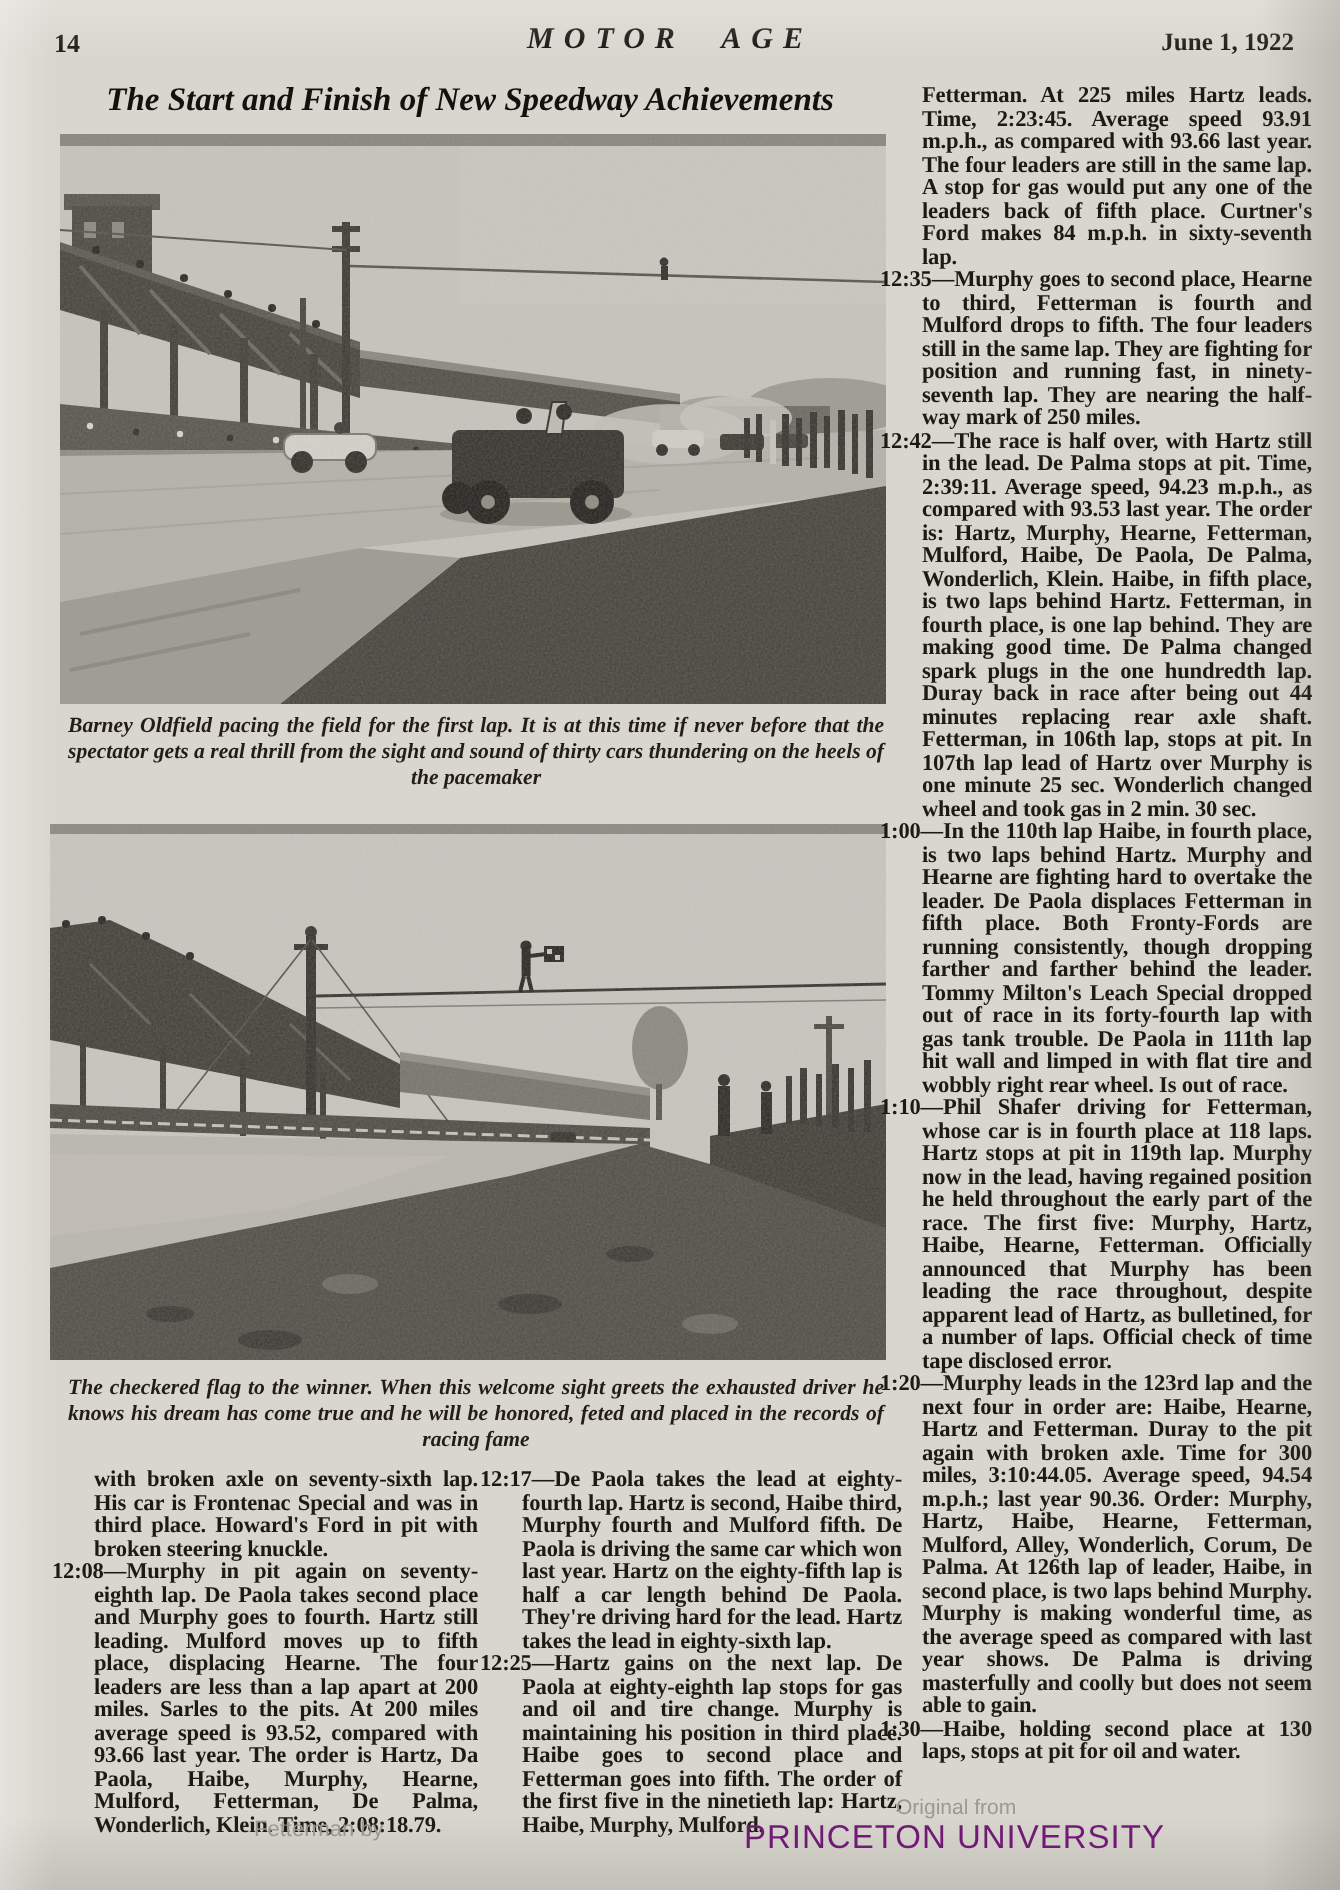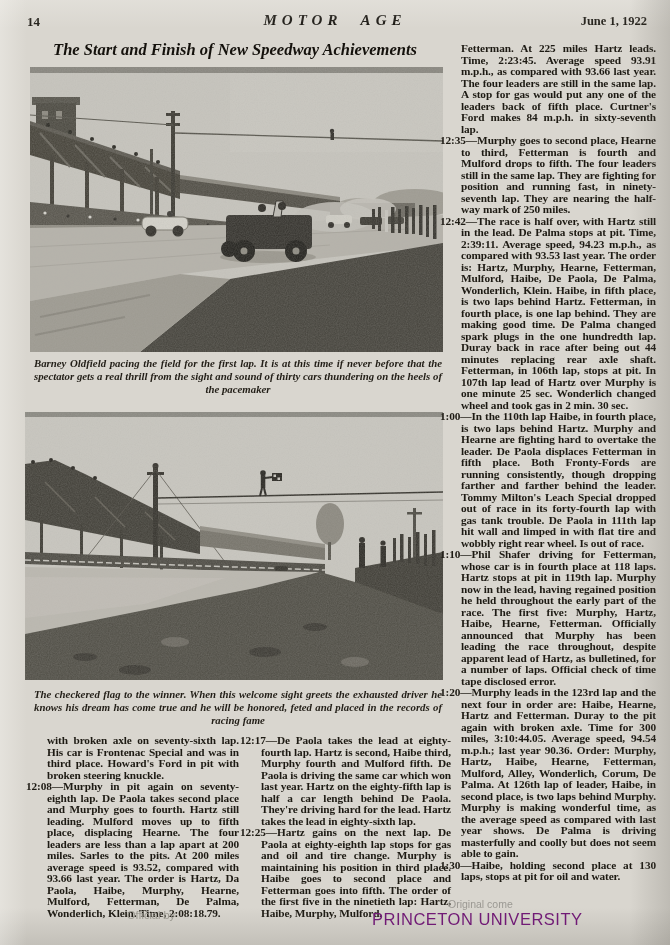--- a/index.html
+++ b/index.html
@@ -287,17 +287,17 @@
   <div class="col col-right">
     <p class="cont"><span></span><span>Fetterman. At 225 miles Hartz leads. Time, 2:23:45. Average speed 93.91 m.p.h., as compared with 93.66 last year. The four leaders are still in the same lap. A stop for gas would put any one of the leaders back of fifth place. Curtner's Ford makes 84 m.p.h. in sixty-seventh lap.</span></p>
     <p><span>12:35—</span><span>Murphy goes to second place, Hearne to third, Fetterman is fourth and Mulford drops to fifth. The four leaders still in the same lap. They are fighting for position and running fast, in ninety-seventh lap. They are nearing the half-way mark of 250 miles.</span></p>
     <p><span>12:42—</span><span>The race is half over, with Hartz still in the lead. De Palma stops at pit. Time, 2:39:11. Average speed, 94.23 m.p.h., as compared with 93.53 last year. The order is: Hartz, Murphy, Hearne, Fetterman, Mulford, Haibe, De Paola, De Palma, Wonderlich, Klein. Haibe, in fifth place, is two laps behind Hartz. Fetterman, in fourth place, is one lap behind. They are making good time. De Palma changed spark plugs in the one hundredth lap. Duray back in race after being out 44 minutes replacing rear axle shaft. Fetterman, in 106th lap, stops at pit. In 107th lap lead of Hartz over Murphy is one minute 25 sec. Wonderlich changed wheel and took gas in 2 min. 30 sec.</span></p>
     <p><span>1:00—</span><span>In the 110th lap Haibe, in fourth place, is two laps behind Hartz. Murphy and Hearne are fighting hard to overtake the leader. De Paola displaces Fetterman in fifth place. Both Fronty-Fords are running consistently, though dropping farther and farther behind the leader. Tommy Milton's Leach Special dropped out of race in its forty-fourth lap with gas tank trouble. De Paola in 111th lap hit wall and limped in with flat tire and wobbly right rear wheel. Is out of race.</span></p>
     <p><span>1:10—</span><span>Phil Shafer driving for Fetterman, whose car is in fourth place at 118 laps. Hartz stops at pit in 119th lap. Murphy now in the lead, having regained position he held throughout the early part of the race. The first five: Murphy, Hartz, Haibe, Hearne, Fetterman. Officially announced that Murphy has been leading the race throughout, despite apparent lead of Hartz, as bulletined, for a number of laps. Official check of time tape disclosed error.</span></p>
     <p><span>1:20—</span><span>Murphy leads in the 123rd lap and the next four in order are: Haibe, Hearne, Hartz and Fetterman. Duray to the pit again with broken axle. Time for 300 miles, 3:10:44.05. Average speed, 94.54 m.p.h.; last year 90.36. Order: Murphy, Hartz, Haibe, Hearne, Fetterman, Mulford, Alley, Wonderlich, Corum, De Palma. At 126th lap of leader, Haibe, in second place, is two laps behind Murphy. Murphy is making wonderful time, as the average speed as compared with last year shows. De Palma is driving masterfully and coolly but does not seem able to gain.</span></p>
     <p><span>1:30—</span><span>Haibe, holding second place at 130 laps, stops at pit for oil and water.</span></p>
   </div>
 
-  <span class="wm wm-digitized">Official by</span>
-  <span class="wm wm-original">Original come</span>
+  <span class="wm wm-digitized">Fetterman by</span>
+  <span class="wm wm-original">Original from</span>
   <span class="wm wm-university">PRINCETON UNIVERSITY</span>
 
 </div>
 
 </body></html>

